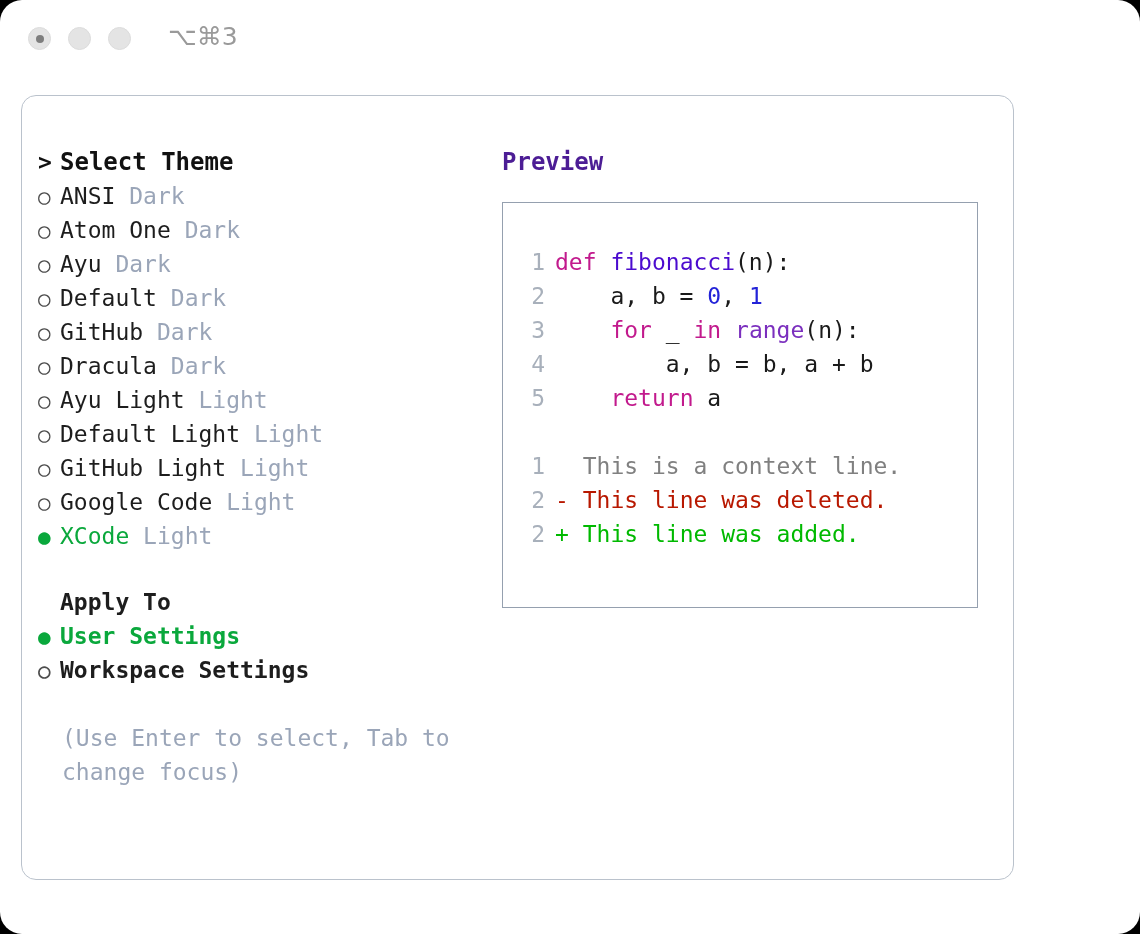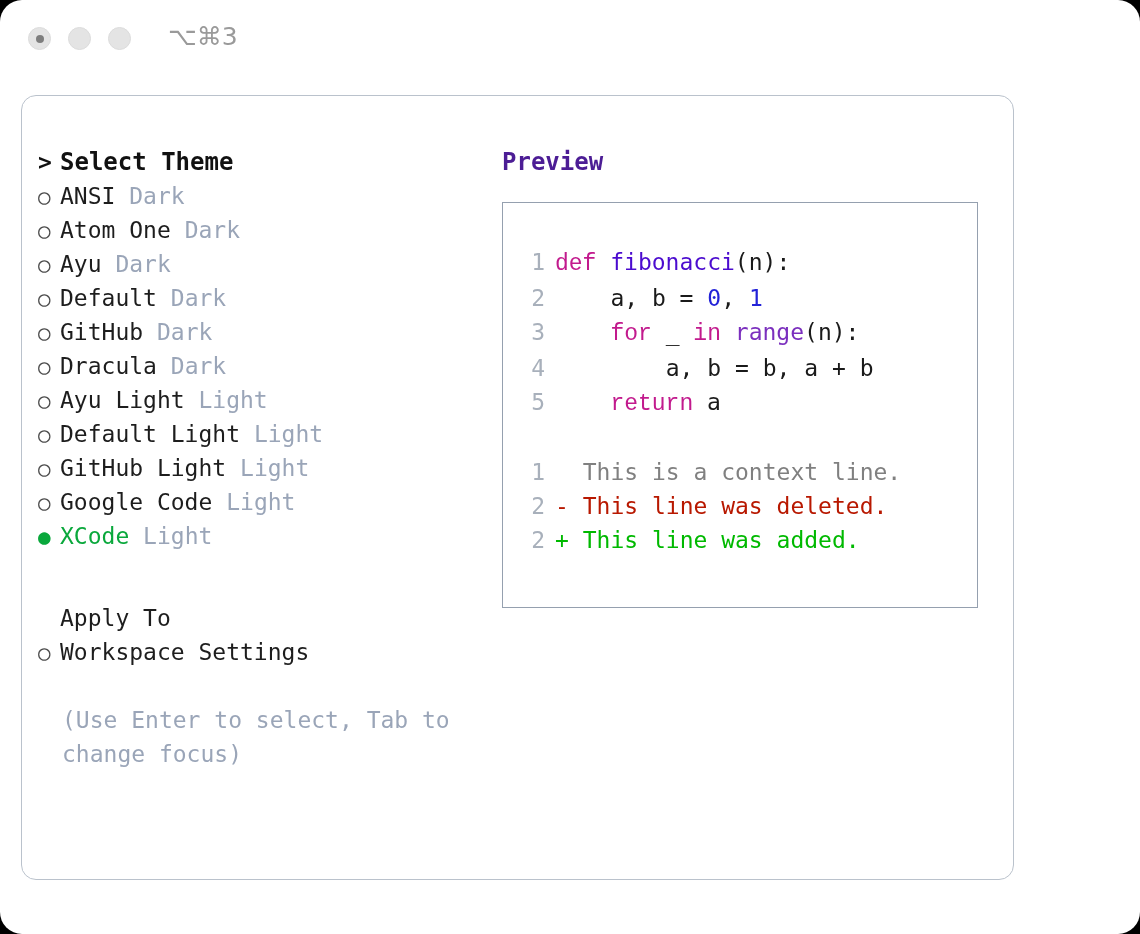--- a/index.html
+++ b/index.html
@@ -122,21 +122,21 @@
     color: #0aa83c;
   }
   .theme-kind {
     color: #9aa5b8;
   }
   .indent-label {
     padding-left: 22px;
     color: #1d1d1d;
   }
 
-  #apply-block { margin-top: 48px; }
+  #apply-block { margin-top: 32px; font-weight: bold; }
 
   #hint {
     margin-top: 34px;
     font-size: 23px;
     line-height: 34px;
     color: #9aa5b8;
     width: 400px;
     margin-left: 24px;
   }
 
@@ -171,21 +171,21 @@
     white-space: pre;
   }
   .ln {
     display: inline-block;
     width: 22px;
     text-align: right;
     color: #a8b0bb;
   }
   .gutter-gap { display: inline-block; width: 10px; }
 
-  .tok-kw   { color: #c21a8d; font-family: Liberation Mono, monospace; }
+  .tok-kw   { color: #c21a8d; }
   .tok-fn   { color: #4b0bcf; text-align: center; }
   .tok-bi   { color: #7b2fbe; }
   .tok-num  { color: #2323d8; }
   .tok-plain{ color: #1a1a1a; }
 
   .diff-ctx { color: #808080; }
   .diff-del { color: #b81800; }
   .diff-add { color: #00b900; }
 
   .blank-line { height: 34px; }
@@ -223,20 +223,21 @@
           <div class="row"><span class="bullet">○</span><span class="theme-name">GitHub Light</span> <span class="theme-kind">Light</span></div>
           <div class="row"><span class="bullet">○</span><span class="theme-name">Google Code</span> <span class="theme-kind">Light</span></div>
           <div class="row"><span class="bullet sel">●</span><span class="theme-name sel">XCode</span> <span class="theme-kind">Light</span></div>
         </div>
 
       <div id="apply-block">
         <div class="row">
           <span class="indent-label">Apply To</span>
         </div>
         <div id="apply-items">
+            <div class="row"><span class="bullet sel">●</span><span class="theme-name sel">User Settings</span></div>
             <div class="row"><span class="bullet">○</span><span class="theme-name">Workspace Settings</span></div>
           </div>
       </div>
 
       <div id="hint">(Use Enter to select, Tab to change focus)</div>
     </div>
 
     <div id="right-col">
       <div id="preview-title">Preview</div>
 

